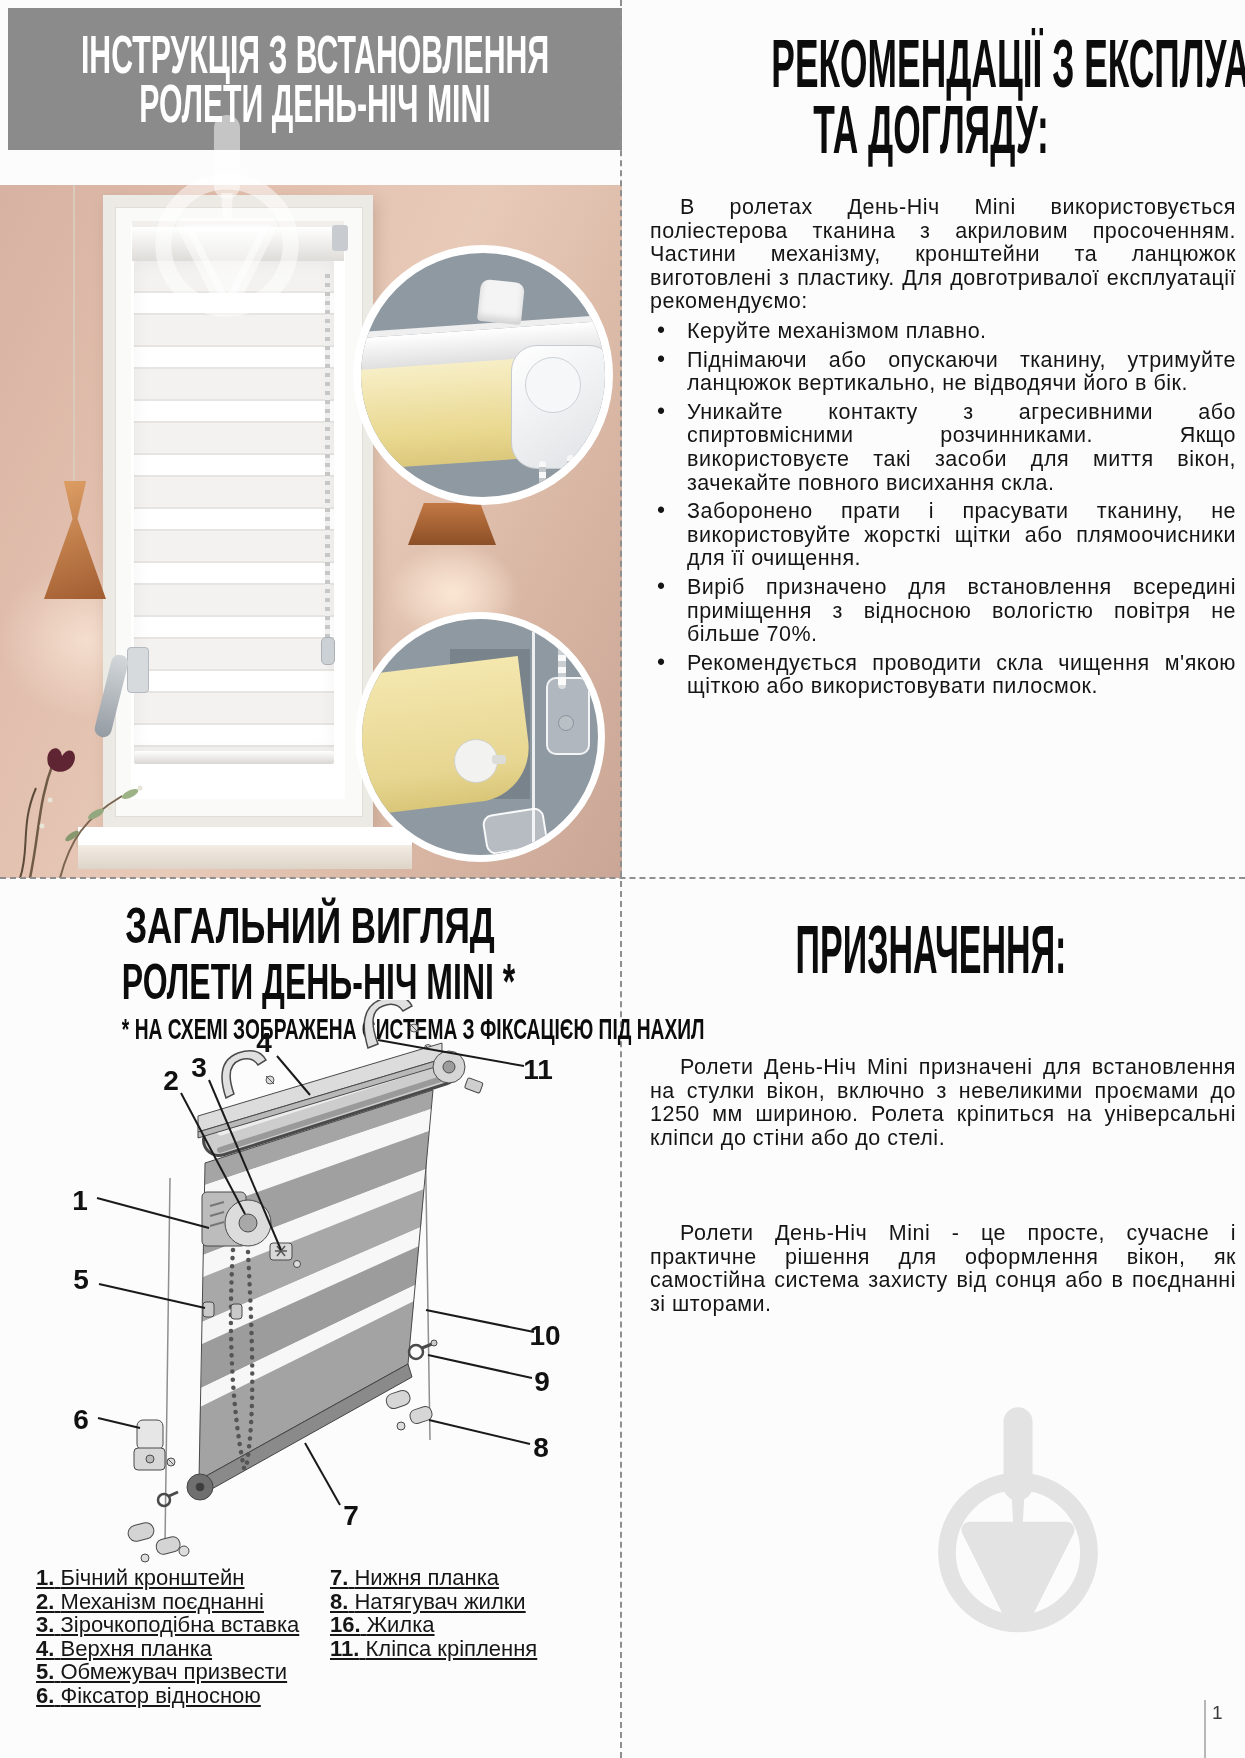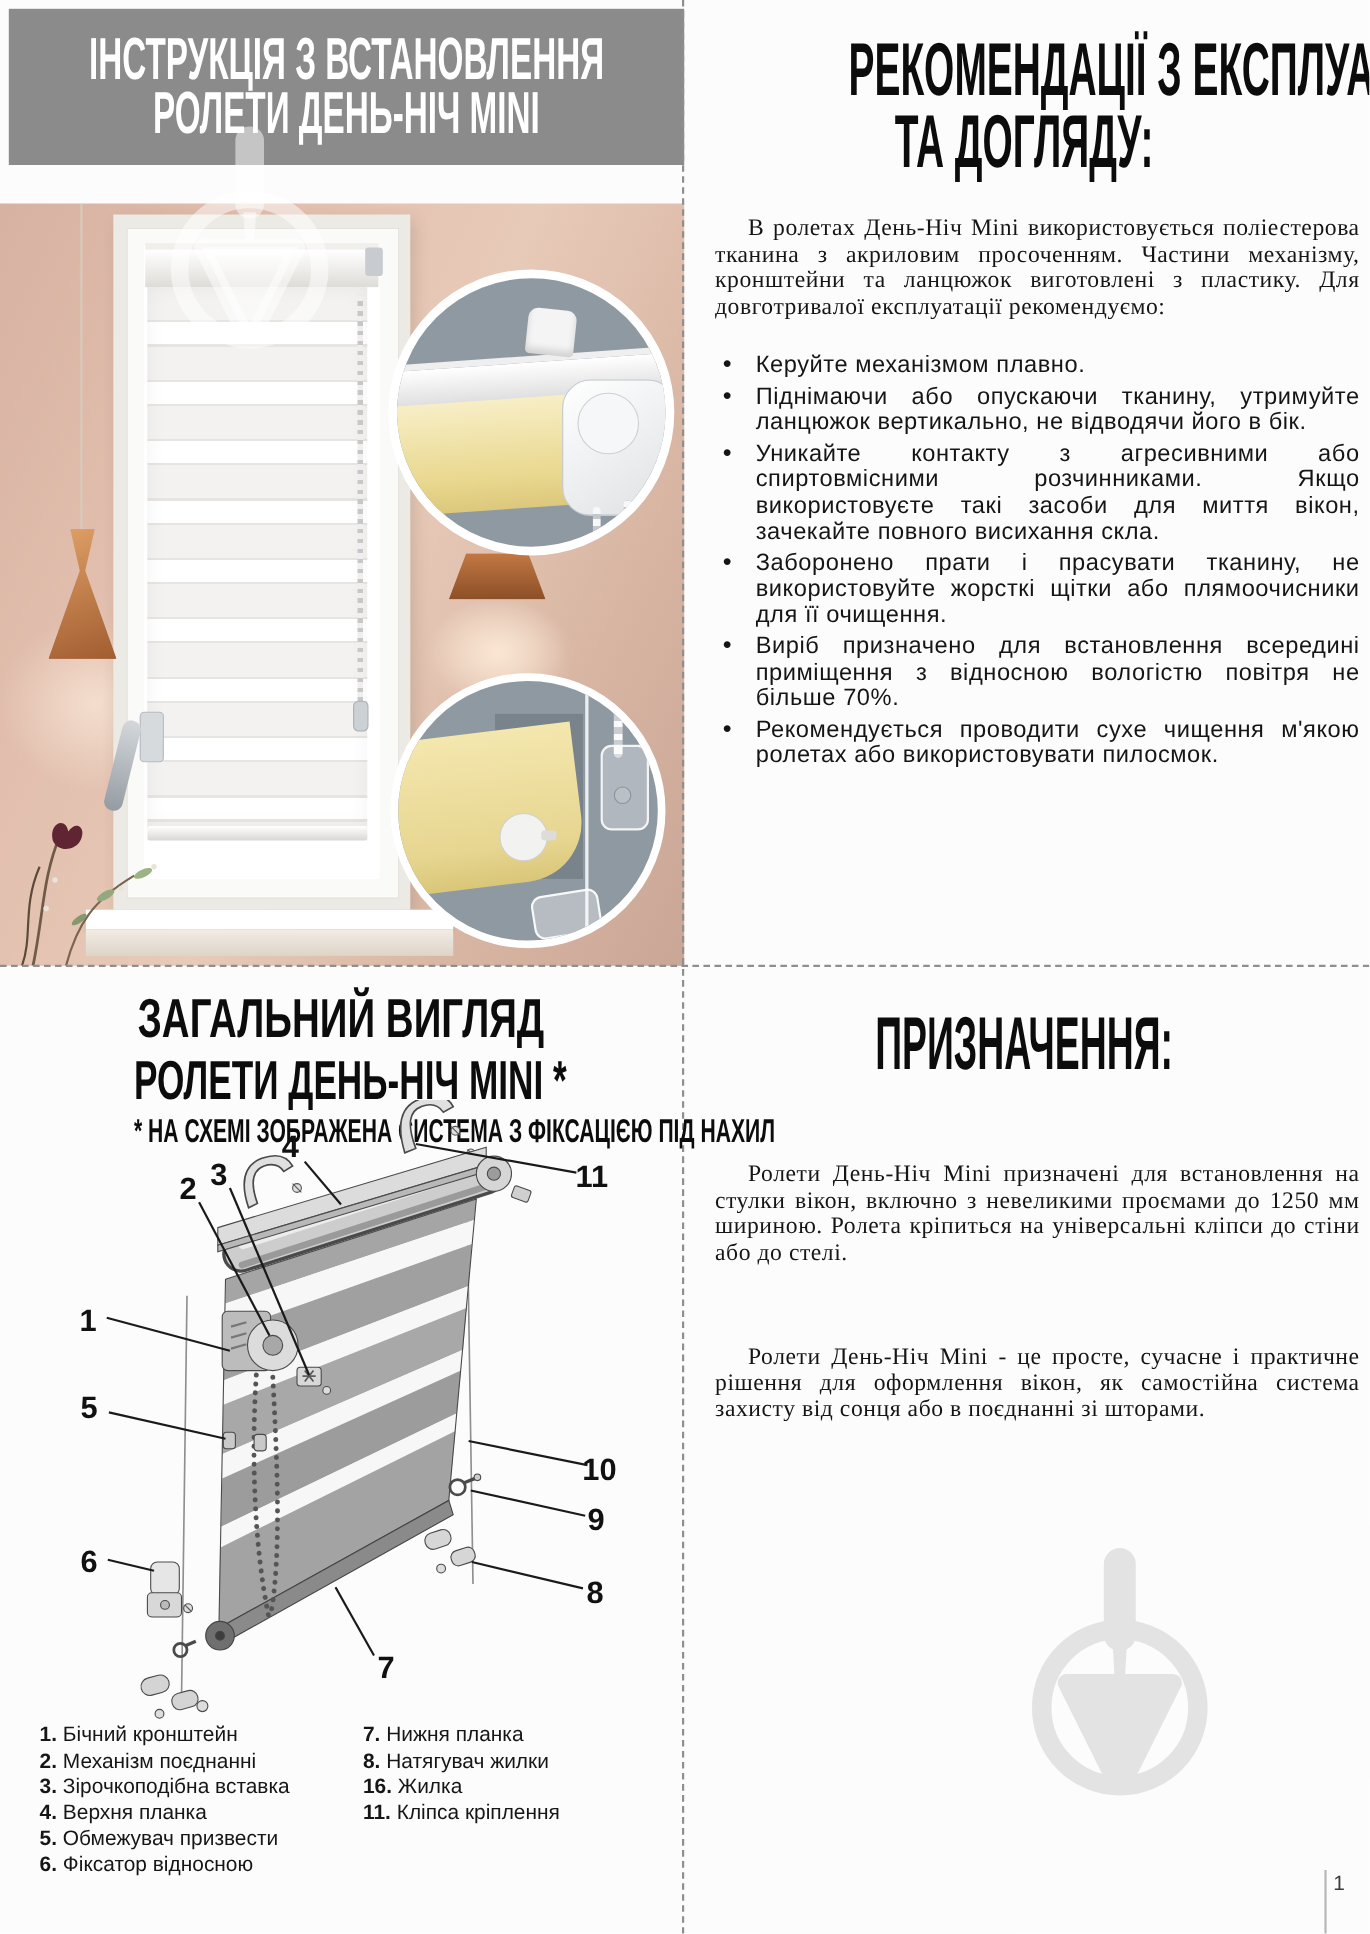--- a/index.html
+++ b/index.html
@@ -20,26 +20,26 @@
   .rec-head{left:624px;top:30px;width:614px;}
   .rec-head .ln{font-size:68px;line-height:66px;transform:scaleX(0.52);}
   .purp-head{left:624px;top:916px;width:614px;}
   .purp-head .ln{font-size:68px;line-height:66px;transform:scaleX(0.50);}
   .ov-head{left:16px;top:898px;width:588px;}
   .ov-head .ln1{font-size:50px;line-height:56px;transform:scaleX(0.70);}
   .ov-head .ln2{font-size:50px;line-height:56px;transform:scaleX(0.64);}
   .ov-head .sub{font-size:30px;line-height:34px;transform:scaleX(0.64);margin-top:2px;}
   
   .body-txt{font-size:21.5px;line-height:23.6px;letter-spacing:0.5px;text-align:justify;color:#151515;}
-  .indent{text-indent:30px;font-family:Liberation Serif, serif;}
+  .indent{text-indent:30px;}
   ul.bullets{margin:0;padding:0;}
   ul.bullets li{list-style:none;position:relative;padding-left:37px;margin:0 0 5px 0;}
   ul.bullets li::before{content:"\2022";position:absolute;left:7px;top:-1px;font-size:23px;}
   
-  .legend{font-size:19px;line-height:23.5px;color:#161616;}
+  .legend{font-size:22px;line-height:23.5px;color:#161616;text-decoration:underline;}
   .legend b{font-weight:bold;}
   .legend .row{margin:0;}
   
   .photo{left:0;top:185px;width:622px;height:693px;overflow:hidden;
          background:linear-gradient(115deg,#d7b1a1 0%,#e2bfae 28%,#e8cab8 52%,#d8b5a3 78%,#c9a695 100%);}
   .glow{border-radius:50%;}
   .circle-inset{border-radius:50%;background:#8f99a2;overflow:hidden;box-sizing:border-box;}
   .pagenum-line{left:1204px;top:1700px;height:58px;width:0;border-left:2px solid #b7b7b7;}
   .pagenum{left:1212px;top:1702px;font-size:19px;color:#3c3c3c;}
   .wm{color:rgba(255,255,255,0.5);}
@@ -143,21 +143,21 @@
     <span class="ln">РЕКОМЕНДАЦІЇ З ЕКСПЛУАТАЦІЇ</span>
     <span class="ln">ТА ДОГЛЯДУ:</span>
   </div>
   <div class="abs body-txt indent" style="left:650px;top:196px;width:586px;">В ролетах День-Ніч Mini використовується поліестерова тканина з акриловим просоченням. Частини механізму, кронштейни та ланцюжок виготовлені з пластику. Для довготривалої експлуатації рекомендуємо:</div>
   <ul class="abs body-txt bullets" style="left:650px;top:320px;width:586px;">
     <li>Керуйте механізмом плавно.</li>
     <li>Піднімаючи або опускаючи тканину, утримуйте ланцюжок вертикально, не відводячи його в бік.</li>
     <li>Уникайте контакту з агресивними або спиртовмісними розчинниками. Якщо використовуєте такі засоби для миття вікон, зачекайте повного висихання скла.</li>
     <li>Заборонено прати і прасувати тканину, не використовуйте жорсткі щітки або плямоочисники для її очищення.</li>
     <li>Виріб призначено для встановлення всередині приміщення з відносною вологістю повітря не більше 70%.</li>
-    <li>Рекомендується проводити сухе чищення м'якою ролетах або використовувати пилосмок.</li>
+    <li>Рекомендується проводити скла чищення м'якою щіткою або використовувати пилосмок.</li>
   </ul>
 
   <div class="abs h-cond ov-head">
     <span class="ln ln1">ЗАГАЛЬНИЙ ВИГЛЯД</span>
     <span class="ln ln2">РОЛЕТИ ДЕНЬ-НІЧ MINI *</span>
     <span class="ln sub">* НА СХЕМІ ЗОБРАЖЕНА СИСТЕМА З ФІКСАЦІЄЮ ПІД НАХИЛ</span>
   </div>
 
   <svg class="abs" style="left:40px;top:1000px;width:540px;height:575px;" viewBox="40 1000 540 575">
 

